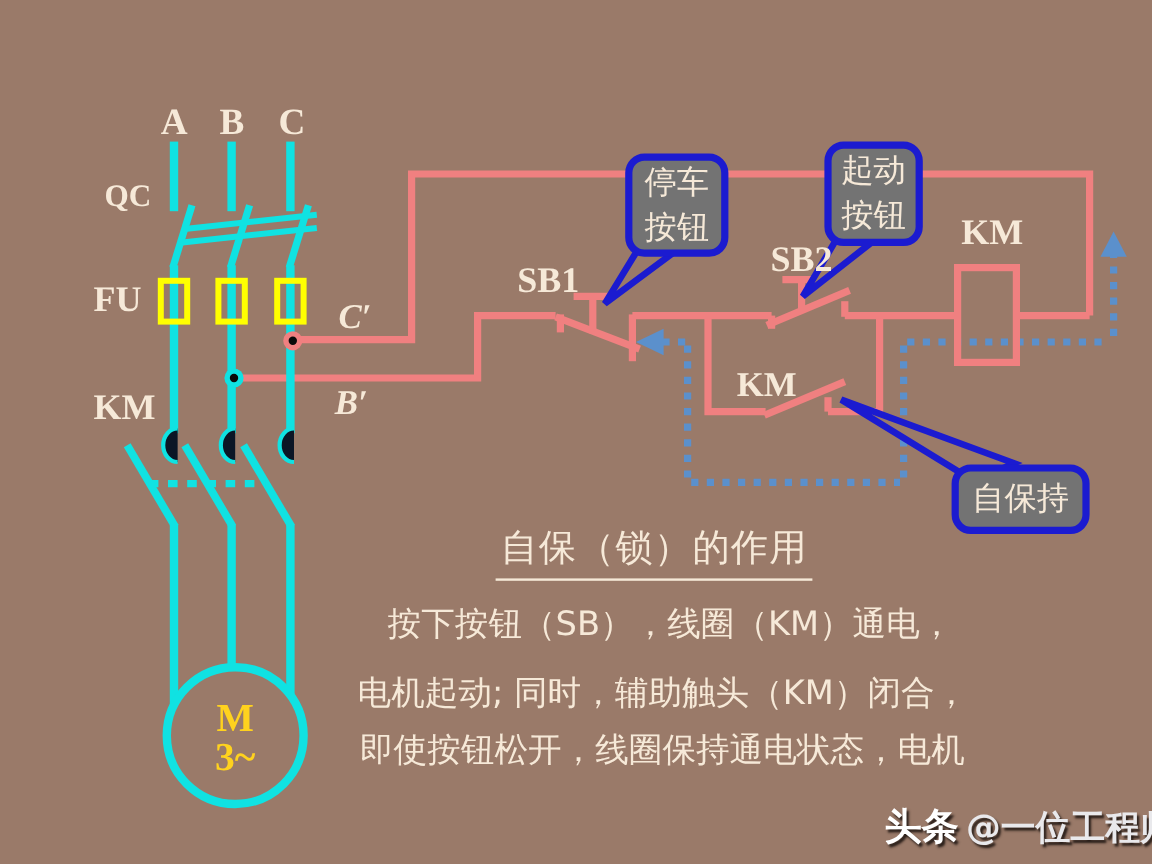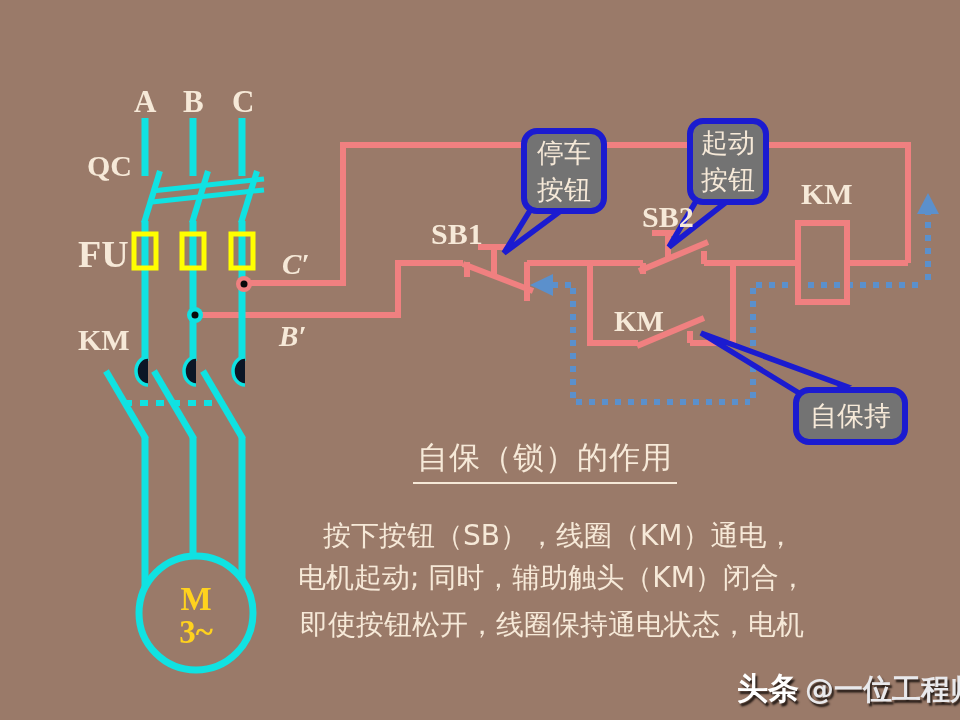--- a/index.html
+++ b/index.html
@@ -154,22 +154,22 @@
     <g fill="#9a7a69" stroke="#1b1bd0" stroke-width="5.5" stroke-linejoin="miter">
       <polygon points="534,204 570,204 504,253"></polygon>
       <polygon points="699,196 734,196 669,247"></polygon>
       <polygon points="701,333 845,386 812,401"></polygon>
     </g>
   </svg>
 
   <div class="lbl" style="left:134px;top:86px;font-size:31px;">A</div>
   <div class="lbl" style="left:183px;top:86px;font-size:31px;">B</div>
   <div class="lbl" style="left:232px;top:86px;font-size:31px;">C</div>
-  <div class="lbl" style="left:87px;top:151px;font-size:30px;">QC</div>
-  <div class="lbl" style="left:78px;top:235px;font-size:38px;">FU</div>
+  <div class="lbl" style="left:87px;top:151px;font-size:26px;">QC</div>
+  <div class="lbl" style="left:78px;top:235px;font-size:30px;">FU</div>
   <div class="lbl" style="left:78px;top:325px;font-size:30px;">KM</div>
   <div class="lbl it" style="left:282px;top:250px;font-size:29px;">C′</div>
   <div class="lbl it" style="left:279px;top:322px;font-size:29px;">B′</div>
 
   <div class="lbl" style="left:431px;top:219px;font-size:30px;">SB1</div>
   <div class="lbl" style="left:642px;top:202px;font-size:30px;">SB2</div>
   <div class="lbl" style="left:614px;top:307px;font-size:29px;">KM</div>
   <div class="lbl" style="left:801px;top:179px;font-size:30px;">KM</div>
 
   <div class="motor-text" style="left:160px;top:583px;width:72px;">
@@ -183,21 +183,21 @@
   </div>
   <div class="callout" style="left:687px;top:118px;width:70px;height:75px;text-align:center;">
     <div class="cline">起动</div>
     <div class="cline">按钮</div>
   </div>
   <div class="callout" style="left:793px;top:387px;width:103px;height:46px;">
     <div class="cline" style="line-height:46px;">自保持</div>
   </div>
 
   <div class="cjk title" style="left:413px;top:440px;">自保（锁）的作用</div>
-  <div class="cjk" style="left:323px;top:504px;font-size:28px;margin-top:16px;">按下按钮（SB），线圈（KM）通电，</div>
+  <div class="cjk" style="left:323px;top:504px;font-size:28px;">按下按钮（SB），线圈（KM）通电，</div>
   <div class="cjk" style="left:298px;top:562px;font-size:28px;">电机起动; 同时，辅助触头（KM）闭合，</div>
   <div class="cjk" style="left:300px;top:609px;font-size:28px;">即使按钮松开，线圈保持通电状态，电机</div>
 
   <div class="watermark" style="left:737px;top:668px;">
     <span class="brand">头条</span><span class="handle">@一位工程师</span>
   </div>
 
 </div>
 
 </body></html>

